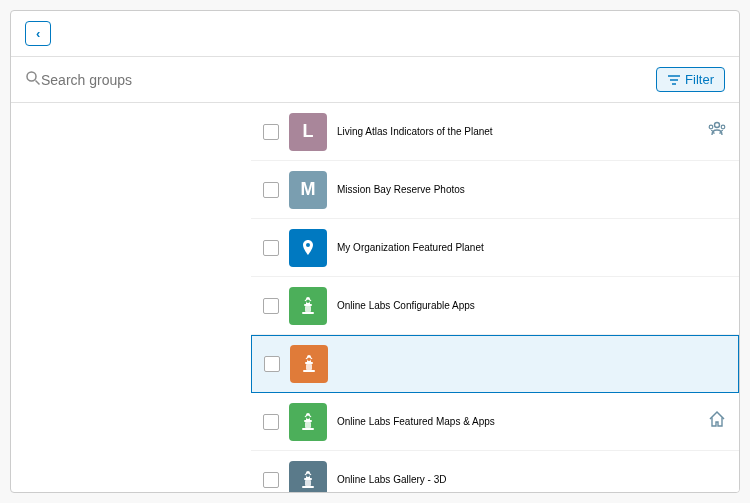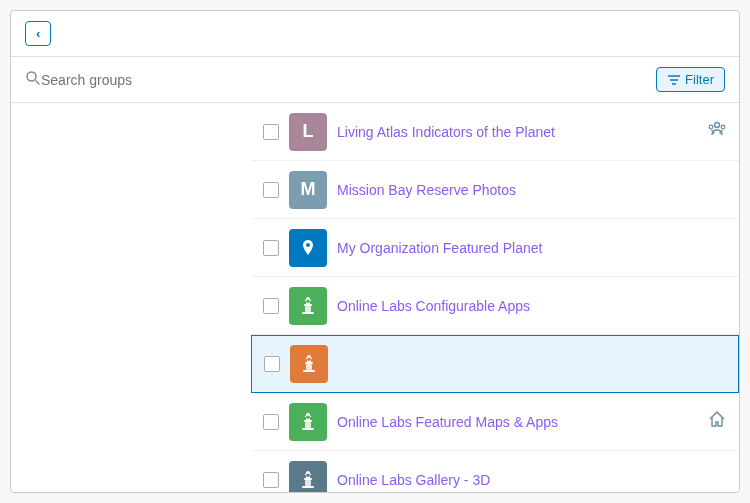--- a/index.html
+++ b/index.html
@@ -121,22 +121,22 @@
       border-radius: 4px;
       flex-shrink: 0;
       display: flex;
       align-items: center;
       justify-content: center;
       font-size: 18px;
       font-weight: bold;
       color: #fff;
     }
     .group-name {
-      font-size: 14px;
-      color: #8b5cf6;
+      font-size: 10px;
+      color: #000000;
       flex: 1;
     }
     .group-icon-right {
       font-size: 18px;
       color: #6b8fa3;
     }
     
     .avatar-mauve { background-color: #a9869a; }
     .avatar-teal { background-color: #7a9eb0; }
     .avatar-blue { background-color: #0079c1; }

